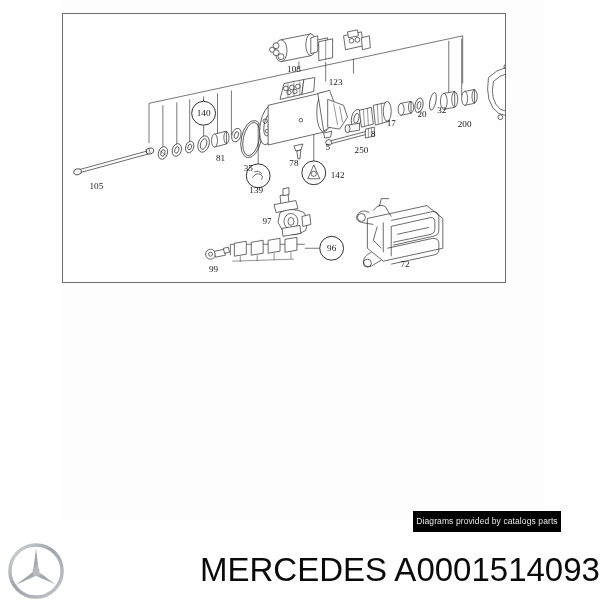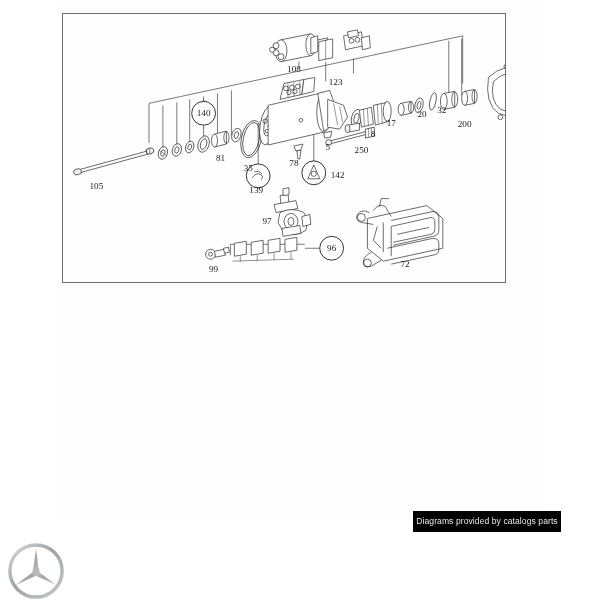--- a/index.html
+++ b/index.html
@@ -426,15 +426,16 @@
       </defs>
       <circle cx="50" cy="50" r="45" fill="none" stroke="url(#sg)" stroke-width="6"></circle>
       <g fill="url(#sg)">
         <path d="M50 10 L55 50 L45 50 Z"></path>
         <path d="M15 74 L50 48 L55 56 Z"></path>
         <path d="M85 74 L50 48 L45 56 Z"></path>
       </g>
       <circle cx="50" cy="50" r="6" fill="#b6babd"></circle>
     </svg>
 
+    <div id="footer-title">MERCEDES A0001514093</div>
   </div>
 
 </div>
 
 </body></html>

